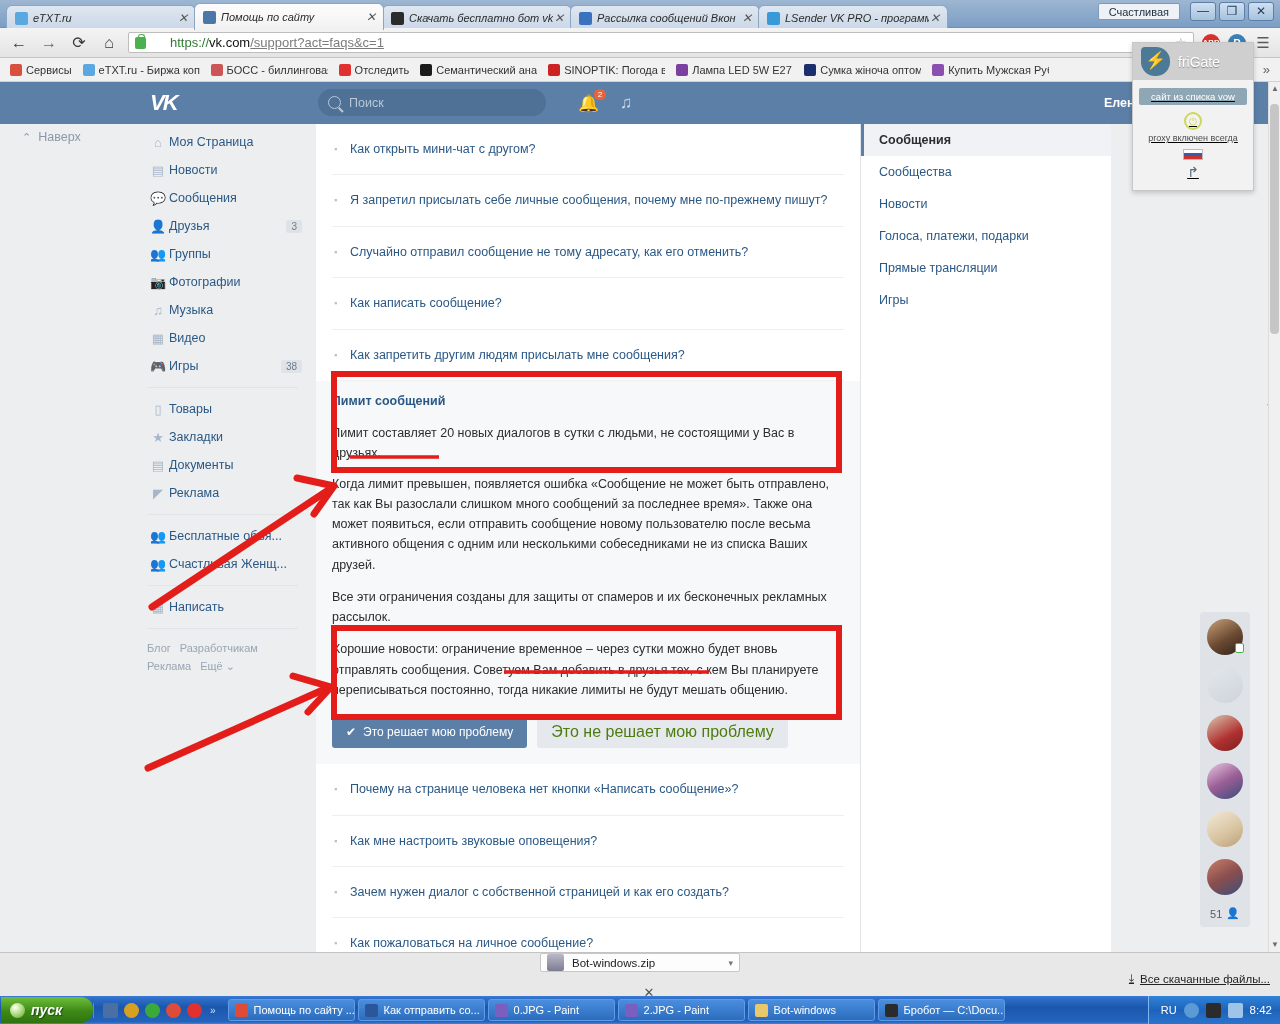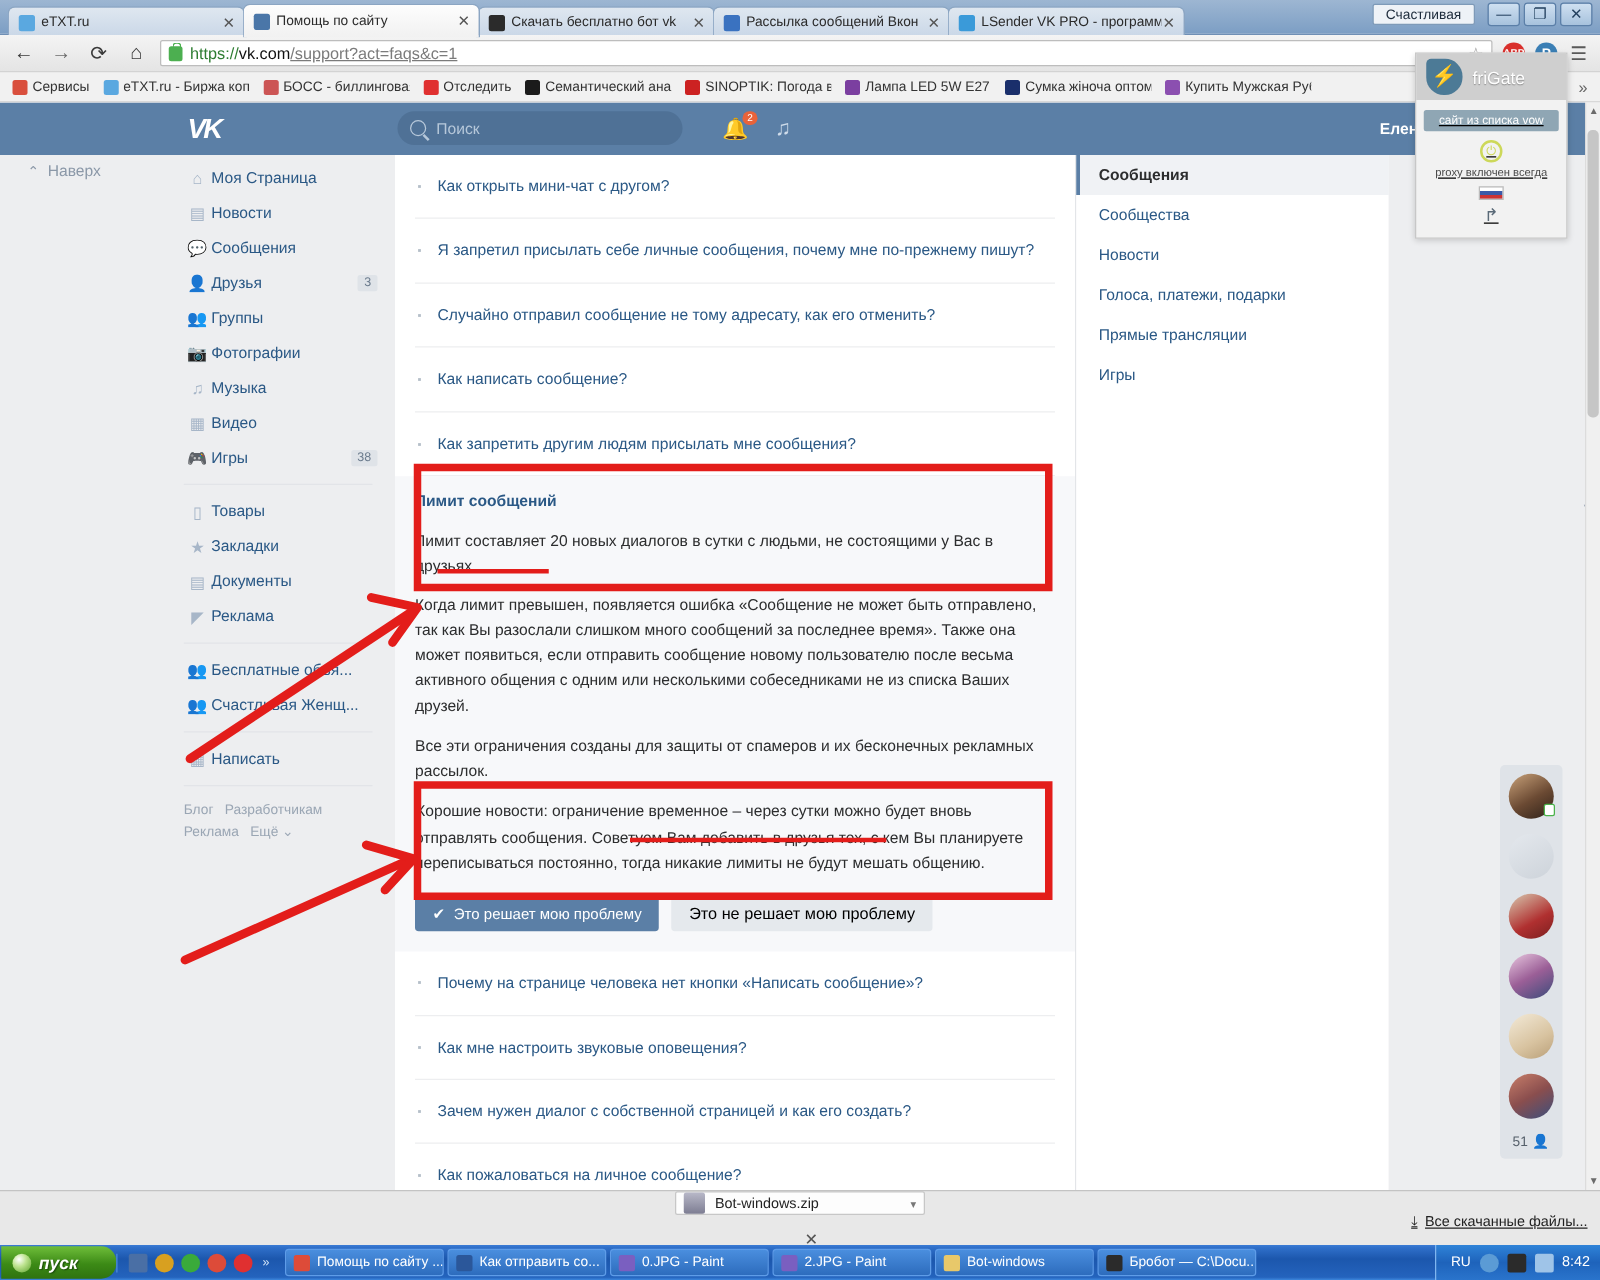--- a/index.html
+++ b/index.html
@@ -16,21 +16,21 @@
     background: linear-gradient(#9db6d2, #7c9ec4);
     border-bottom: 1px solid #6f8fb5;
   }
   .tabs { position:absolute; left:6px; top:3px; display:flex; align-items:flex-end; }
   .tab {
     position: relative; height:25px; width:190px; display:flex; align-items:center;
     padding: 0 6px 0 8px; font-size:11px; color:#2b2b2b;
     background: linear-gradient(#dfe7f0,#c9d7e7);
     border:1px solid #8ba5c2; border-bottom:none;
     border-radius:6px 6px 0 0; margin-right:-2px;
-    white-space:nowrap; overflow:hidden;
+    white-space:nowrap; overflow:hidden;font-style:italic;
   }
   .tab.active { background: linear-gradient(#fdfdfd,#f1f1f1); z-index:5; height:27px; }
   .tab .favicon { width:13px; height:13px; border-radius:2px; margin-right:5px; flex:0 0 13px; }
   .tab .tlabel { flex:1 1 auto; overflow:hidden; text-overflow:clip; }
   .tab .tclose { flex:0 0 12px; color:#555; font-size:12px; text-align:center; }
 
   .wintitle {
     position:absolute; right:100px; top:3px; height:17px; padding:0 10px;
     background:#eef2f7; border:1px solid #7e9ab8; border-radius:2px;
     font-size:11px; color:#1c2a3a; line-height:16px;
@@ -48,21 +48,21 @@
     display:flex; align-items:center; padding:0 8px; gap:8px;
   }
   .navicon { font-size:16px; color:#6b6b6b; width:22px; text-align:center; }
   .navicon.active { color:#3a3a3a; }
   .omnibox {
     flex:1 1 auto; height:21px; background:#fff; border:1px solid #bdbdbd; border-radius:2px;
     display:flex; align-items:center; padding:0 6px; font-size:13px; color:#222;
   }
   .lockbox { width:11px; height:12px; background:#4caf50; border-radius:2px; margin-right:6px; position:relative;}
   .lockbox:after{content:"";position:absolute;left:3px;top:-3px;width:5px;height:5px;border:1.5px solid #4caf50;border-bottom:none;border-radius:3px 3px 0 0;}
-  .url-scheme { color:#2e7d32; }
+  .url-scheme { color:#2e7d32;margin-left:18px; }
   .url-host { color:#111; }
   .url-path { color:#7b7b7b;text-decoration:underline; }
   .star { color:#9a9a9a; font-size:14px; }
   .ext-abp { width:18px;height:18px;border-radius:50%;background:#d9302c;color:#fff;font-size:8px;font-weight:bold;text-align:center;line-height:18px;position:relative;}
   .ext-abp .cnt{position:absolute;right:-3px;bottom:-3px;background:#f0f0f0;color:#333;font-size:7px;border:1px solid #999;border-radius:2px;padding:0 1px;line-height:8px;}
   .ext-p { width:18px;height:18px;border-radius:50%;background:#3b7fb5;color:#fff;font-size:11px;font-weight:bold;text-align:center;line-height:18px; }
   .menu-burger { color:#5a5a5a; font-size:15px; width:18px; text-align:center;}
 
   .chrome-bookmarks {
     position:absolute; left:0; top:58px; width:1280px; height:24px;
@@ -109,21 +109,21 @@
   .faq { padding:0 16px; }
   .faq-item { display:flex; gap:10px; padding:16px 2px 15px 2px; border-bottom:1px solid #edeef0; font-size:12.5px; color:#2a5885; line-height:1.55; }
   .faq-item .dot { color:#b5bfc9; font-size:9px; line-height:18px; flex:0 0 6px;}
   .answer { background:#f7f8fa; padding:0; }
   .ans-block { padding:10px 16px; font-size:12.5px; color:#2c2d2e; line-height:1.62; }
   .ans-title { color:#2a5885; font-weight:bold; font-size:12.5px; margin-bottom:12px; }
   .ans-p { margin-bottom:12px; }
   .ans-p:last-child{margin-bottom:0;}
   .btnrow { display:flex; gap:10px; padding:6px 16px 16px 16px; background:#f7f8fa;}
   .btn-yes { background:#5b7fa6; color:#fff; font-size:12px; border-radius:3px; padding:7px 14px; display:flex; align-items:center; gap:7px;}
-  .btn-no { background:#e5e9ed; color:#000000; font-size:13px; border-radius:3px; padding:7px 14px; }
+  .btn-no { background:#e5e9ed; color:#4d7c0f; font-size:16px; border-radius:3px; padding:7px 14px; }
 
   
   .vk-right { position:absolute; left:861px; top:42px; width:250px; bottom:0; background:#fff; }
   .cat { padding:9px 18px; font-size:12.5px; color:#2a5885; }
   .cat.active { background:#f0f2f5; color:#2c2d2e; font-weight:bold; border-left:3px solid #5b7fa6; padding-left:15px; }
 
   .vk-gutter { position:absolute; left:1111px; top:42px; right:12px; bottom:0; background:#edeef0; }
 
   
   .pagescroll { position:absolute; right:0; top:0; width:12px; height:870px; background:#f0f0f0; border-left:1px solid #dcdcdc;}

